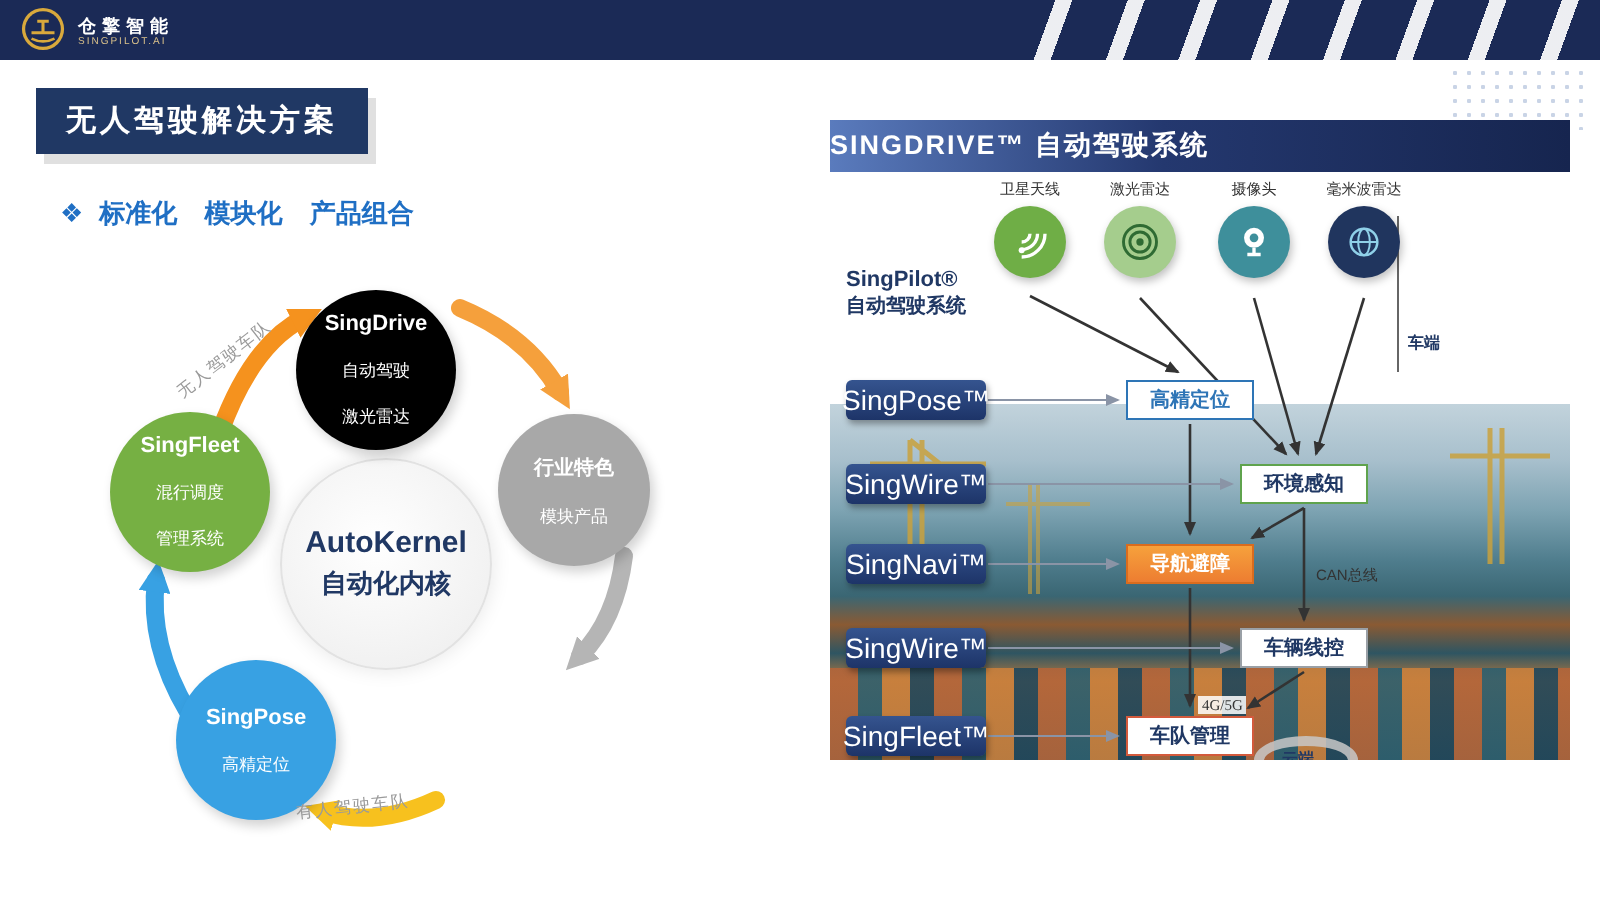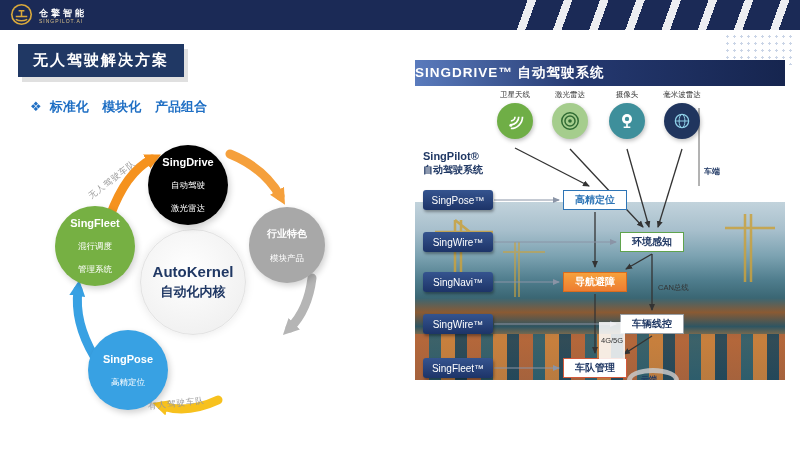--- a/index.html
+++ b/index.html
@@ -68,42 +68,42 @@
 
   .sensor{position:absolute;top:4px;width:60px;display:flex;flex-direction:column;
           align-items:center;z-index:2;}
   .s0{left:70px;} .s1{left:125px;} .s2{left:182px;} .s3{left:237px;}
   .sensor-label{font-size:7.5px;color:#333;margin-bottom:3px;white-space:nowrap;}
   .sensor-circle{width:36px;height:36px;border-radius:50%;display:flex;align-items:center;
                  justify-content:center;box-shadow:1px 2px 4px rgba(0,0,0,.25);}
   .sc-green{background:#6fae46;} .sc-lightgreen{background:#a5cd8d;}
   .sc-teal{background:#3e8f9b;} .sc-navy{background:#20355e;}
 
-  .sys-label{position:absolute;left:8px;top:64px;z-index:2;color:#203864;line-height:1.25;}
+  .sys-label{position:absolute;left:8px;top:48px;z-index:2;color:#203864;line-height:1.25;}
   .sys-name{font-size:11px;font-weight:bold;}
   .sys-desc{font-size:10px;font-weight:bold;}
 
   .module-btn{position:absolute;left:8px;width:70px;height:20px;z-index:2;border-radius:3px;
-              background:linear-gradient(180deg,#35548f,#1d3468);color:#fff;font-size:10px;
+              background:linear-gradient(180deg,#35548f,#1d3468);color:#fff;font-size:14px;
               display:flex;align-items:center;justify-content:center;
               box-shadow:1px 2px 3px rgba(0,0,0,.35);}
   .fbox{position:absolute;width:64px;height:20px;z-index:2;background:#fff;font-size:10px;
         font-weight:bold;display:flex;align-items:center;justify-content:center;box-sizing:border-box;}
   .row0{top:104px;} .row1{top:146px;} .row2{top:186px;} .row3{top:228px;} .row4{top:272px;}
   .colA{left:148px;} .colB{left:205px;}
   .f-blue{border:1.5px solid #2e75b6;color:#2e75b6;}
   .f-green{border:1.5px solid #5fa34d;color:#203864;}
   .f-orange{background:linear-gradient(180deg,#f6a13c,#ed7d31);color:#fff;border:1px solid #d96c1e;}
   .f-plain{border:1px solid #9aa0a6;color:#203864;}
   .f-red{border:1.5px solid #d35a3c;color:#203864;}
 
   .ann{position:absolute;z-index:2;color:#333;white-space:nowrap;}
   .ann-vehicle{left:289px;top:80px;font-size:8px;color:#203864;font-weight:bold;}
   .ann-can{left:243px;top:197px;font-size:7.5px;}
-  .ann-net{left:184px;top:236px;font-size:7.5px;background:rgba(255,255,255,.85);padding:14px 2px;}
+  .ann-net{left:184px;top:262px;font-size:7.5px;background:rgba(255,255,255,.85);padding:0 2px;font-family:Liberation Serif, serif;}
   .cloud-ring{position:absolute;left:212px;top:282px;width:52px;height:24px;z-index:2;
               border:5px solid rgba(200,200,200,.85);border-radius:50%;box-sizing:border-box;}
   .ann-cloud{left:226px;top:288px;font-size:8px;color:#203864;font-weight:bold;}
 </style>
 </head>
 <body>
 
 <div class="page">
 
   <div class="topbar">

